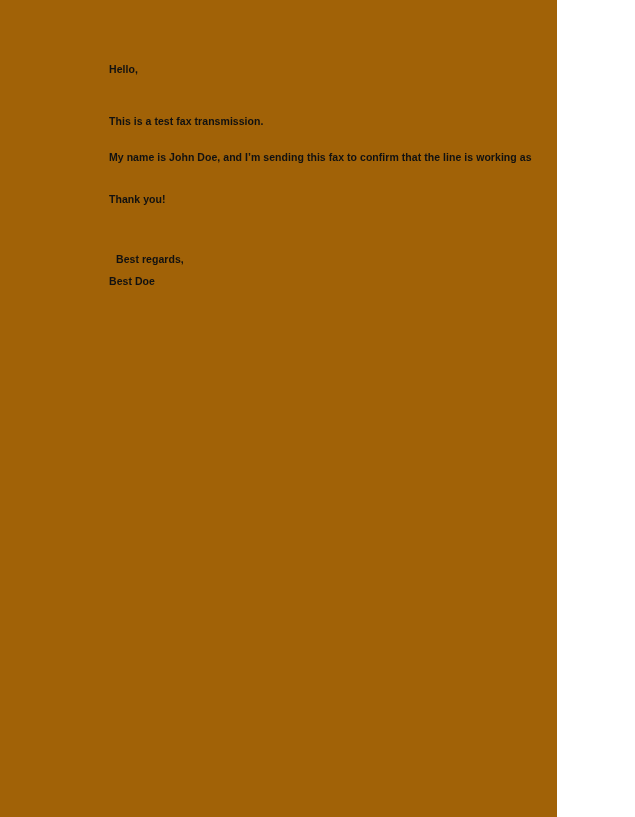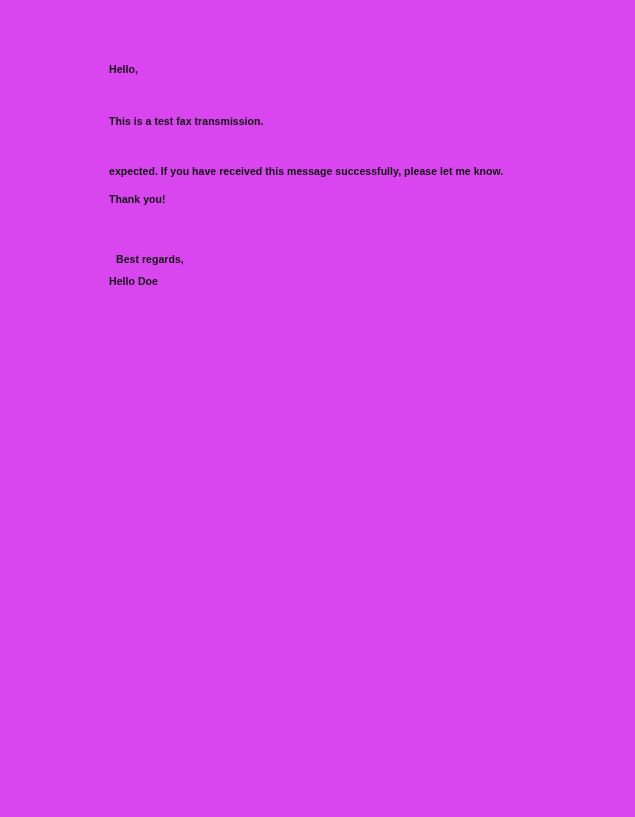--- a/index.html
+++ b/index.html
@@ -1,23 +1,23 @@
 <!DOCTYPE html>
 <html><head>
 <meta charset="utf-8">
 <style>
   html, body { margin: 0; padding: 0; background: #ffffff; }
   body { width: 635px; height: 817px; position: relative; overflow: hidden;
          font-family: "Liberation Sans", sans-serif; color: #111; }
-  .page { position: absolute; left: 0; top: 0; width: 635px; height: 817px; background: #d946ef; }
+  .page { position: absolute; left: 0; top: 0; width: 557px; height: 817px; background: #a16207; }
   .line { position: absolute; left: 109px; font-size: 10.5px; font-weight: bold; white-space: nowrap; line-height: 12px; letter-spacing: 0.05px; }
 </style>
 </head>
 <body>
 
 <div class="page">
   <div class="line" style="top:63px;">Hello,</div>
   <div class="line" style="top:115px;">This is a test fax transmission.</div>
-  <div class="line" style="top:165px;">expected. If you have received this message successfully, please let me know.</div>
+  <div class="line" style="top:151px;">My name is John Doe, and I’m sending this fax to confirm that the line is working as</div>
   <div class="line" style="top:193px;">Thank you!</div>
   <div class="line" style="top:253px;padding-left:7px;">Best regards,</div>
-  <div class="line" style="top:275px;">Hello Doe</div>
+  <div class="line" style="top:275px;">Best Doe</div>
 </div>
 
 </body></html>

